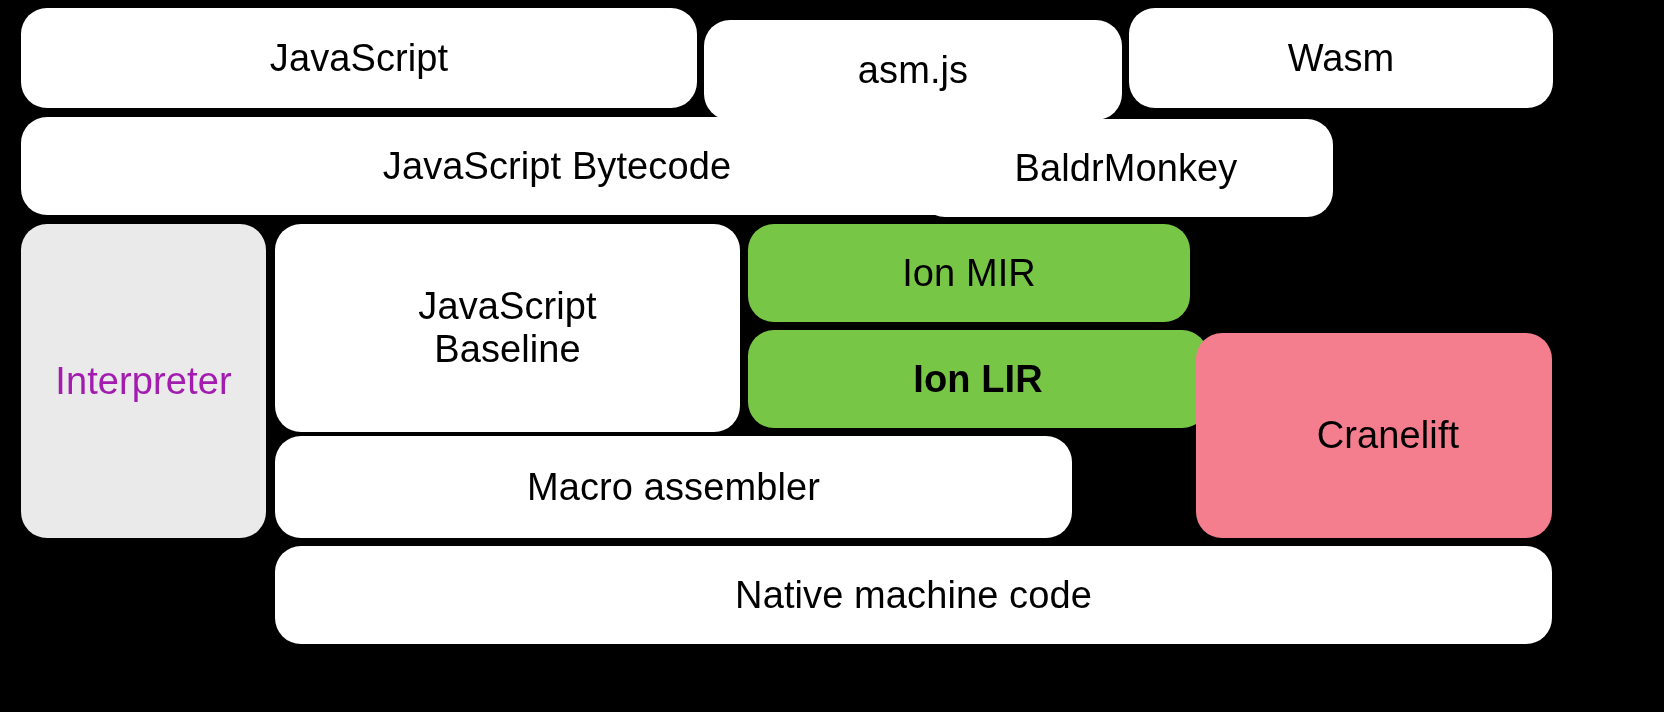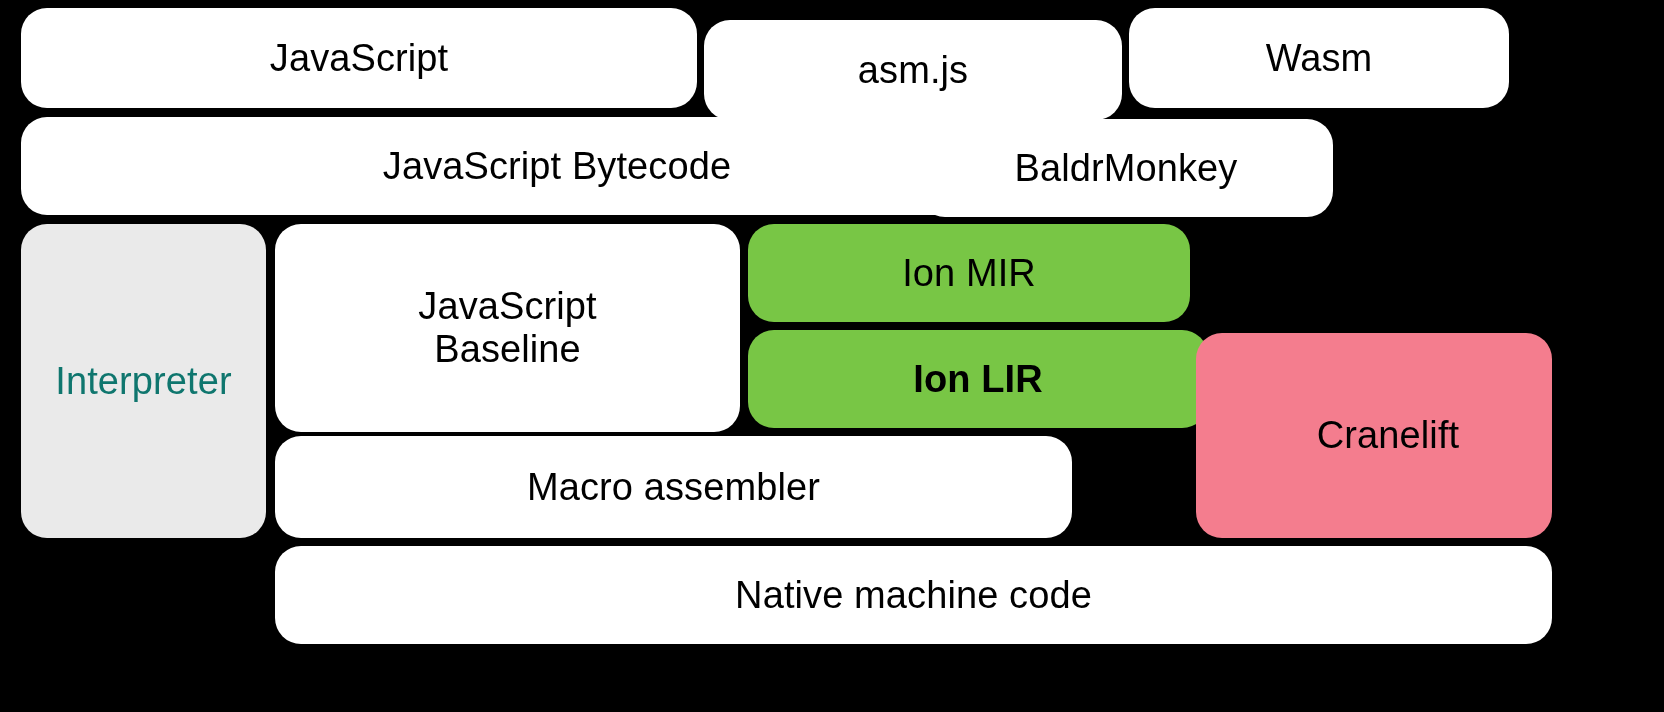--- a/index.html
+++ b/index.html
@@ -35,24 +35,24 @@
   .fill-gray  { background: #EAEAEA; }
   .fill-green { background: #78C645; }
   .fill-pink  { background: #F47D8E; }
 </style>
 </head>
 <body>
 
 <div id="canvas" style="background: rgb(0, 0, 0);">
     <div class="node fill-white" style="left: 21px; top: 8px; width: 676px; height: 100px; color: rgb(0, 0, 0);">JavaScript</div>
     <div class="node fill-white" style="left: 704px; top: 20px; width: 418px; height: 100px; color: rgb(0, 0, 0);">asm.js</div>
-    <div class="node fill-white" style="left: 1129px; top: 8px; width: 380px; height: 100px; color: rgb(0, 0, 0);">Wasm</div>
+    <div class="node fill-white" style="left: 1129px; top: 8px; width: 424px; height: 100px; color: rgb(0, 0, 0);">Wasm</div>
     <div class="node fill-white" style="left: 21px; top: 117px; width: 1072px; height: 98px; color: rgb(0, 0, 0);">JavaScript Bytecode</div>
     <div class="node fill-white" style="left: 919px; top: 119px; width: 414px; height: 98px; color: rgb(0, 0, 0);">BaldrMonkey</div>
-    <div class="node fill-gray" style="left: 21px; top: 224px; width: 245px; height: 314px; color: #0f766e;">Interpreter</div>
+    <div class="node fill-gray" style="left: 21px; top: 224px; width: 245px; height: 314px; color: #a21caf;">Interpreter</div>
     <div class="node fill-white" style="left: 275px; top: 224px; width: 465px; height: 208px; color: rgb(0, 0, 0);">JavaScript
 Baseline</div>
     <div class="node fill-green" style="left: 748px; top: 224px; width: 442px; height: 98px; color: rgb(0, 0, 0);">Ion MIR</div>
     <div class="node fill-green" style="left: 748px; top: 330px; width: 460px; height: 98px; color: rgb(0, 0, 0); font-weight: bold;">Ion LIR</div>
     <div class="node fill-pink" style="left: 1196px; top: 333px; width: 356px; height: 205px; color: rgb(0, 0, 0); padding-left: 28px;">Cranelift</div>
     <div class="node fill-white" style="left: 275px; top: 436px; width: 797px; height: 102px; color: rgb(0, 0, 0);">Macro assembler</div>
     <div class="node fill-white" style="left: 275px; top: 546px; width: 1277px; height: 98px; color: rgb(0, 0, 0);">Native machine code</div>
   </div>
 
 </body></html>

